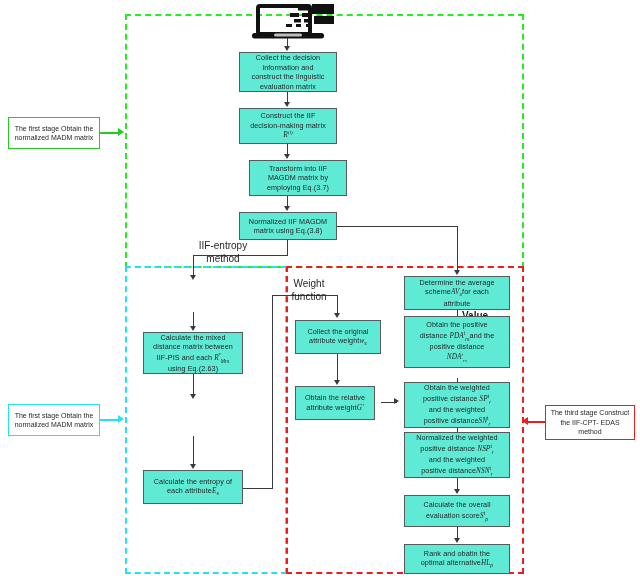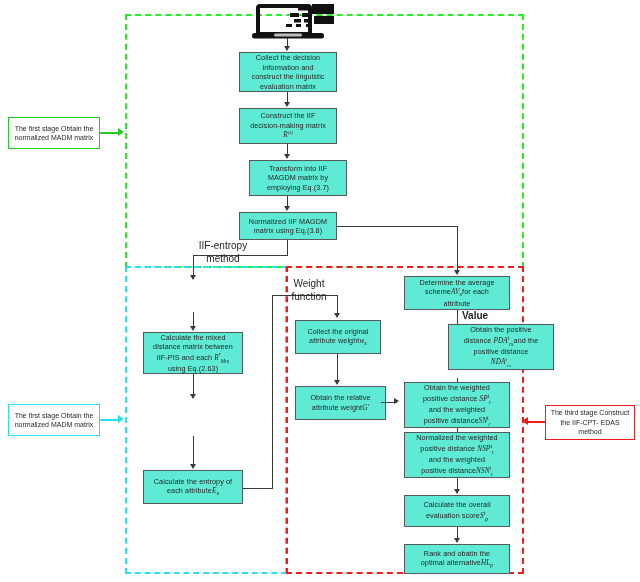--- a/index.html
+++ b/index.html
@@ -186,21 +186,21 @@
   <div class="node" style="left:295px;top:320px;width:86px;height:34px;">
     <span>
       <span class="t">Collect the original</span>
       <span class="t">attribute weight<span class="mt">w</span><sub>s</sub></span>
     </span>
   </div>
 
   <div class="vline" style="left:337px;top:354px;height:28px;"></div>
   <div class="arrowdown" style="left:334px;top:380px;"></div>
 
-  <div class="node" style="left:295px;top:386px;width:91px;height:34px;">
+  <div class="node" style="left:295px;top:386px;width:80px;height:34px;">
     <span>
       <span class="t">Obtain the relative</span>
       <span class="t">attribute weight<span class="mt">G'</span></span>
     </span>
   </div>
 
   <div class="hline" style="left:381px;top:402px;width:16px;"></div>
   <div class="arrowright" style="left:394px;top:398px;"></div>
 
   <div class="node" style="left:404px;top:276px;width:106px;height:34px;">
@@ -212,21 +212,21 @@
   </div>
 
   <div class="vline" style="left:457px;top:310px;height:18px;"></div>
   <div class="arrowdown" style="left:454px;top:326px;"></div>
 
   <div class="flabel" style="left:462px;top:310px;width:52px;text-align:left;font-weight:bold;">
     <span class="t">Value</span><br>
     <span class="t">function</span>
   </div>
 
-  <div class="node" style="left:404px;top:324px;width:106px;height:46px;margin-left:44px;">
+  <div class="node" style="left:404px;top:316px;width:106px;height:52px;">
     <span>
       <span class="t">Obtain the positive</span>
       <span class="t">distance <span class="mt">PDA</span><sup>t</sup><sub>rs</sub>and the</span>
       <span class="t">positive distance</span>
       <span class="t mt">NDA<sup>t</sup><sub>rs</sub></span>
     </span>
   </div>
 
   <div class="vline" style="left:457px;top:378px;height:12px;"></div>
   <div class="arrowdown" style="left:454px;top:386px;"></div>

